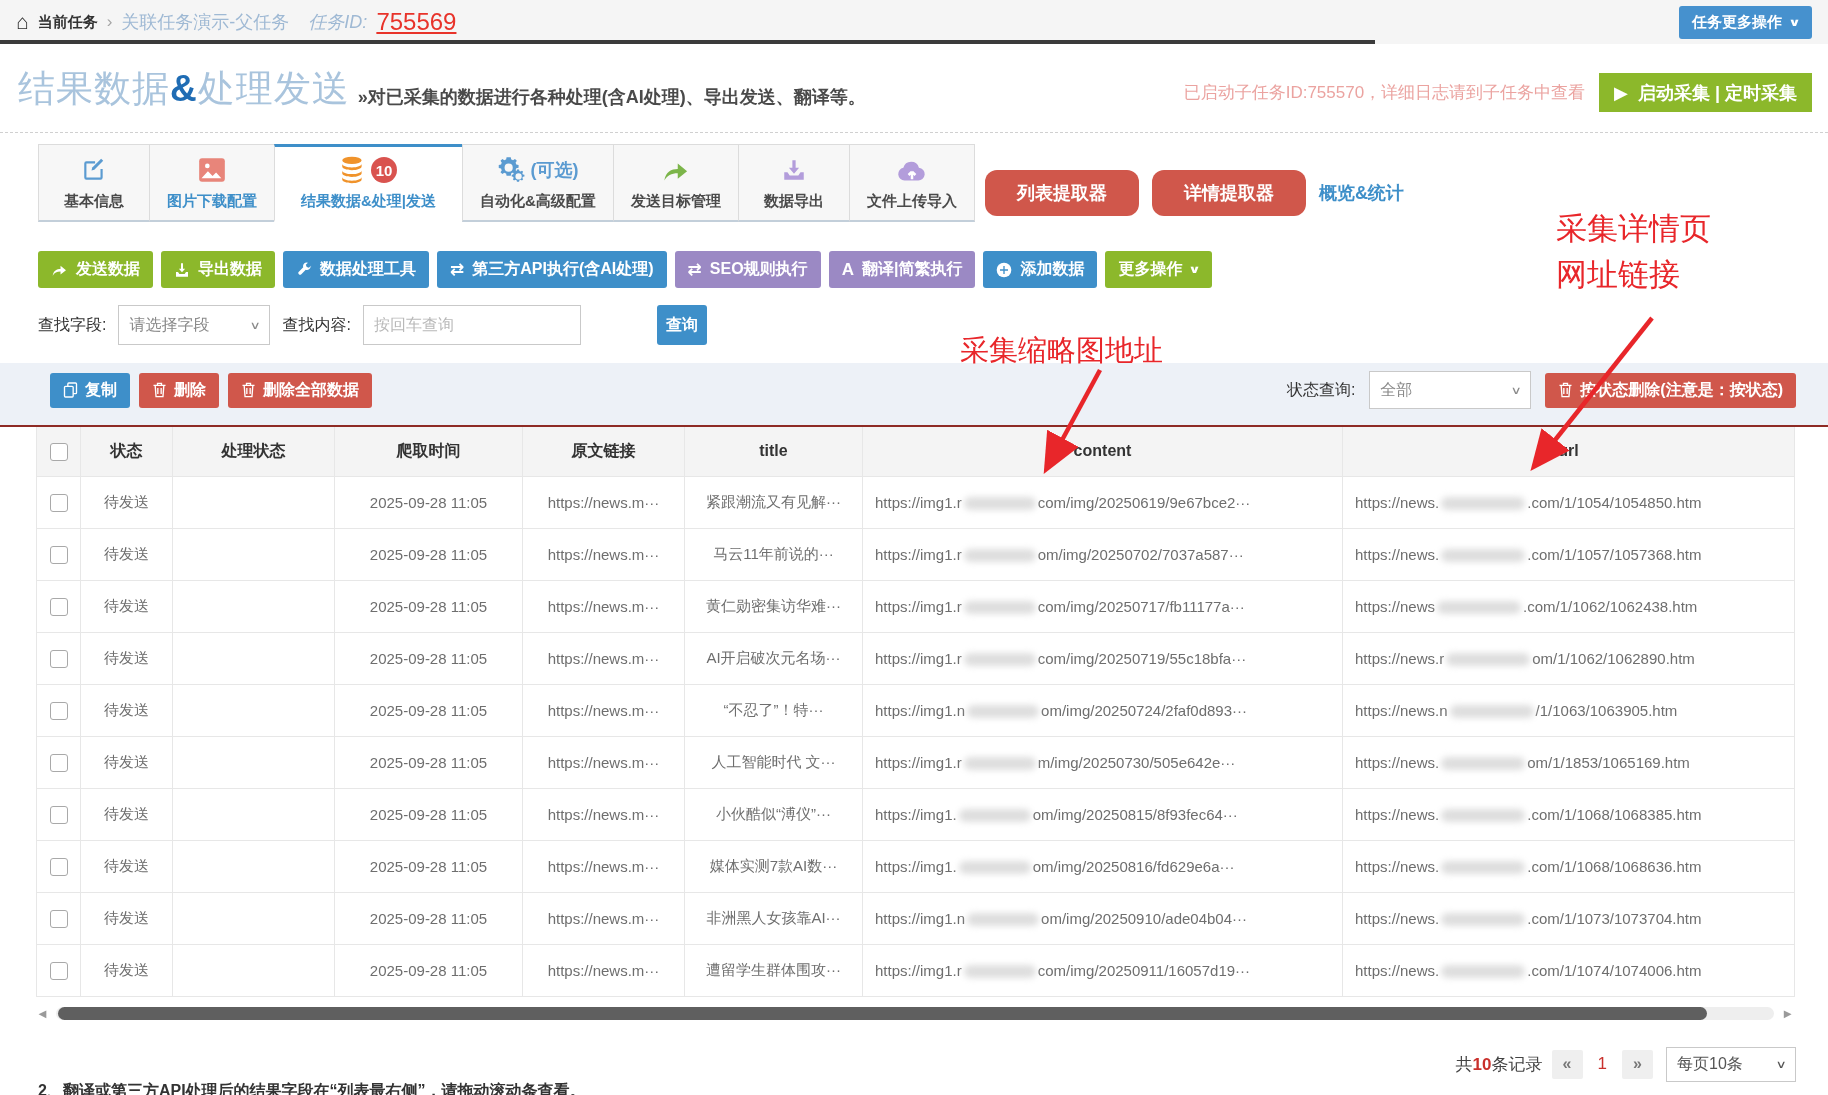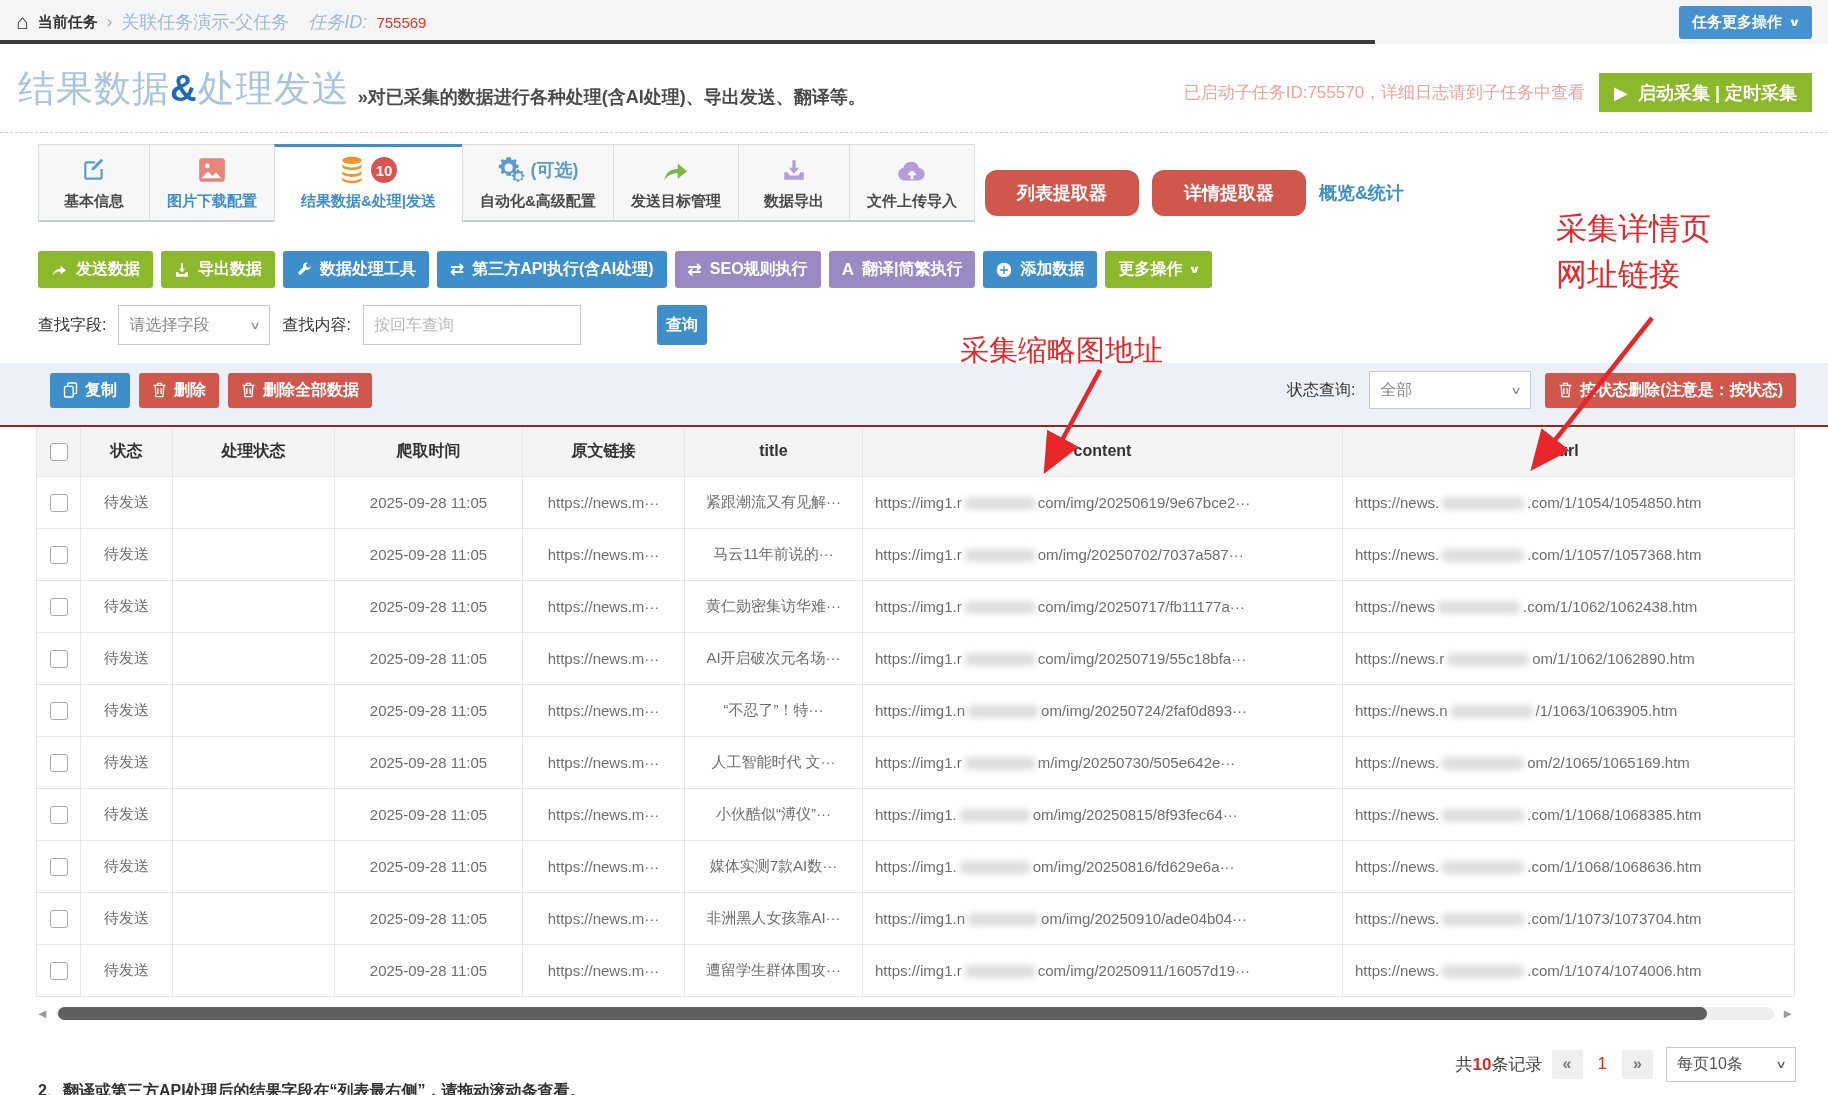--- a/index.html
+++ b/index.html
@@ -9,21 +9,21 @@
 
   
   .topbar { position:relative; height:44px; background:#f5f5f5; display:flex; align-items:center; padding:0 16px; }
   .topbar::after { content:""; position:absolute; left:0; top:40px; width:1375px; height:4px; background:#3b3b3b; }
   .crumb { display:flex; align-items:center; gap:9px; font-size:15px; color:#333; }
   .home-glyph { font-size:21px; color:#2b2b2b; font-weight:bold; }
   .crumb-current { font-weight:bold; color:#333; font-size:15px; }
   .crumb-sep { color:#a5a5a5; font-size:17px; }
   .crumb-task { color:#9fb9d4; font-size:18px; }
   .crumb-idlabel { color:#9fb9d4; font-size:18px; margin-left:10px;font-style:italic; }
-  .crumb-id { color:#e8332a; font-size:15px; }
+  .crumb-id { color:#e8332a; font-size:24px;text-decoration:underline; }
   .top-more-btn { position:absolute; right:16px; top:6px; height:33px; background:#4691ce; color:#fff; border:none;
     font-size:15px; font-weight:bold; border-radius:3px; padding:0 13px; display:flex; align-items:center; gap:8px; cursor:pointer;
     font-family:inherit; }
   .caret { font-size:11px; transform:scaleX(1.4); display:inline-block; }
 
   
   .header-row { display:flex; align-items:flex-end; padding:20px 16px 4px 18px; }
   .page-title { font-size:37px; color:#a9c4dd; font-weight:200; letter-spacing:1px; white-space:nowrap; }
   .page-title .amp { color:#1f6cb4; font-weight:bold; }
   .page-subtitle { font-size:18px; color:#4a4a4a; font-weight:bold; margin-left:8px; padding-bottom:5px; white-space:nowrap; }
@@ -385,21 +385,21 @@
       <td class="c-url"><span>https://news.n</span><span class="blur blur-u"></span><span>/1/1063/1063905.htm</span></td>
     </tr>
         <tr>
       <td class="c-check"><span class="checkbox"></span></td>
       <td class="c-status">待发送</td>
       <td class="c-proc"></td>
       <td class="c-time">2025-09-28 11:05</td>
       <td class="c-src">https://news.m···</td>
       <td class="c-title">人工智能时代 文···</td>
       <td class="c-content"><span>https://img1.r</span><span class="blur blur-c"></span><span>m/img/20250730/505e642e···</span></td>
-      <td class="c-url"><span>https://news.</span><span class="blur blur-u"></span><span>om/2/1065/1065169.htm</span></td>
+      <td class="c-url"><span>https://news.</span><span class="blur blur-u"></span><span>om/1/1853/1065169.htm</span></td>
     </tr>
         <tr>
       <td class="c-check"><span class="checkbox"></span></td>
       <td class="c-status">待发送</td>
       <td class="c-proc"></td>
       <td class="c-time">2025-09-28 11:05</td>
       <td class="c-src">https://news.m···</td>
       <td class="c-title">小伙酷似“溥仪”···</td>
       <td class="c-content"><span>https://img1.</span><span class="blur blur-c"></span><span>om/img/20250815/8f93fec64···</span></td>
       <td class="c-url"><span>https://news.</span><span class="blur blur-u"></span><span>.com/1/1068/1068385.htm</span></td>

